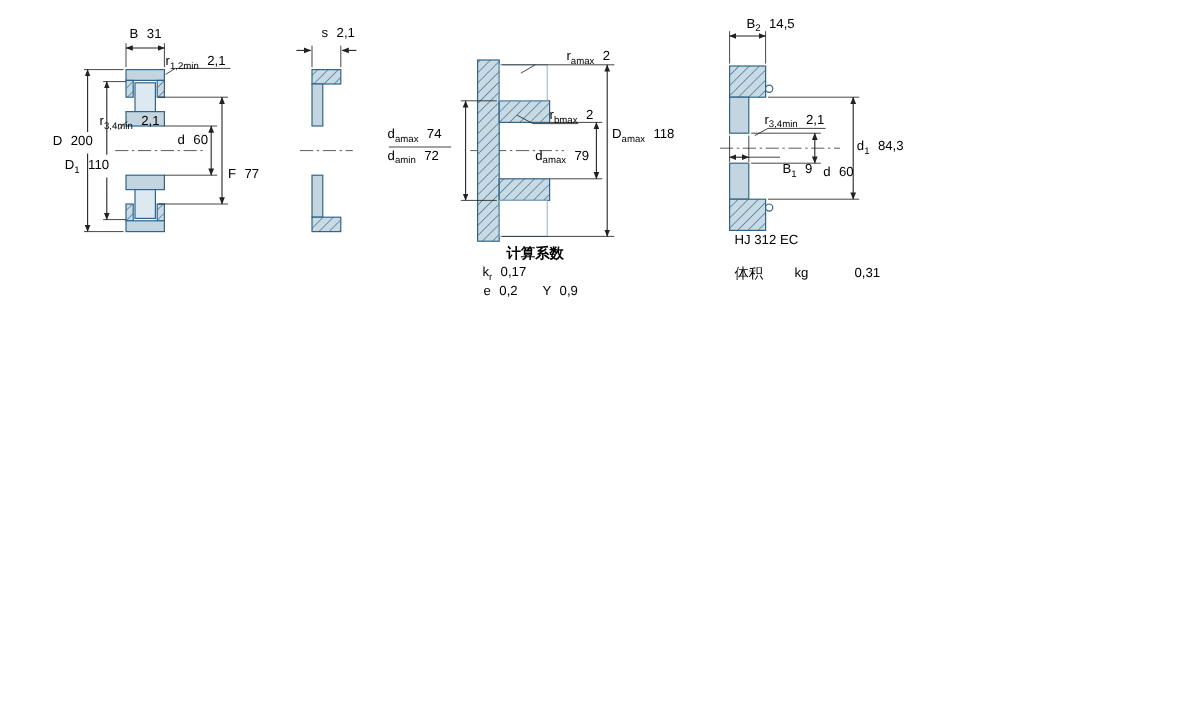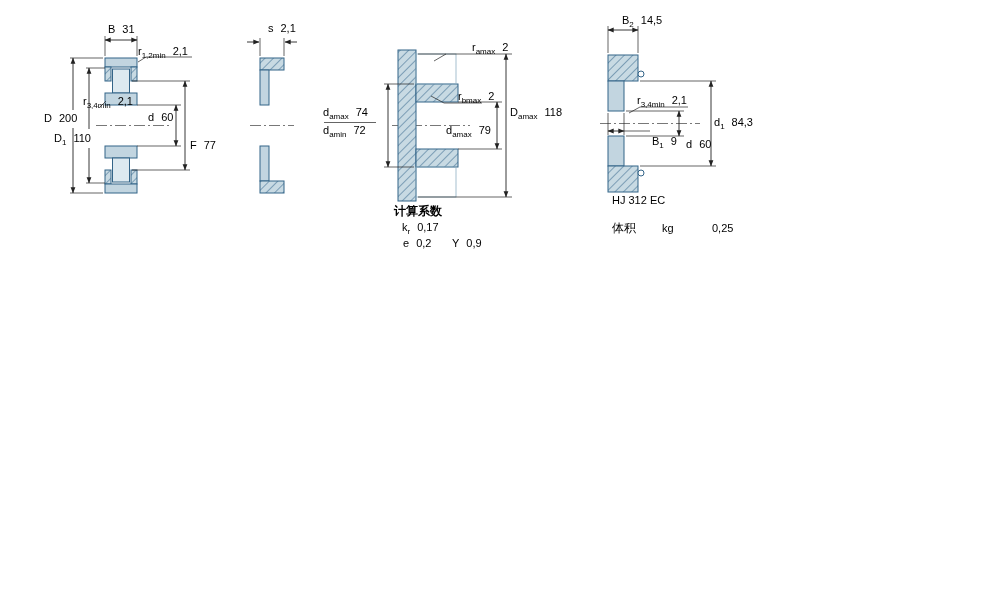--- a/index.html
+++ b/index.html
@@ -170,29 +170,29 @@
 
 <div class="lbl" style="left:268px;top:22px"><span>s</span><sub></sub><span class="v">2,1</span></div>
 
 <div class="lbl" style="left:472px;top:41px"><span>r</span><sub>amax</sub><span class="v">2</span></div>
 <div class="lbl" style="left:458px;top:90px"><span>r</span><sub>bmax</sub><span class="v">2</span></div>
 <div class="lbl" style="left:323px;top:106px"><span>d</span><sub>amax</sub><span class="v">74</span></div>
 <div class="lbl" style="left:323px;top:124px"><span>d</span><sub>amin</sub><span class="v">72</span></div>
 <div class="lbl" style="left:510px;top:106px"><span>D</span><sub>amax</sub><span class="v">118</span></div>
 <div class="lbl" style="left:446px;top:124px"><span>d</span><sub>amax</sub><span class="v">79</span></div>
 
-<div class="lbl bold cjk" style="left:394px;top:205px"><span>计算系数</span></div>
+<div class="lbl bold cjk" style="left:422px;top:205px"><span>计算系数</span></div>
 <div class="lbl" style="left:402px;top:221px"><span>k</span><sub>r</sub><span class="v">0,17</span></div>
 <div class="lbl" style="left:403px;top:237px"><span>e</span><sub></sub><span class="v">0,2</span></div>
 <div class="lbl" style="left:452px;top:237px"><span>Y</span><sub></sub><span class="v">0,9</span></div>
 
 <div class="lbl" style="left:622px;top:14px"><span>B</span><sub>2</sub><span class="v">14,5</span></div>
 <div class="lbl" style="left:637px;top:94px"><span>r</span><sub>3,4min</sub><span class="v">2,1</span></div>
 <div class="lbl" style="left:652px;top:135px"><span>B</span><sub>1</sub><span class="v">9</span></div>
 <div class="lbl" style="left:714px;top:116px"><span>d</span><sub>1</sub><span class="v">84,3</span></div>
 <div class="lbl" style="left:686px;top:138px"><span>d</span><sub></sub><span class="v">60</span></div>
 
 <div class="lbl" style="left:612px;top:194px"><span>HJ 312 EC</span></div>
 <div class="lbl cjk" style="left:612px;top:222px"><span>体积</span></div>
 <div class="lbl" style="left:662px;top:222px"><span>kg</span></div>
-<div class="lbl" style="left:712px;top:222px"><span>0,25</span></div>
+<div class="lbl" style="left:712px;top:222px"><span>0,31</span></div>
 
 </div>
 
 </body></html>

